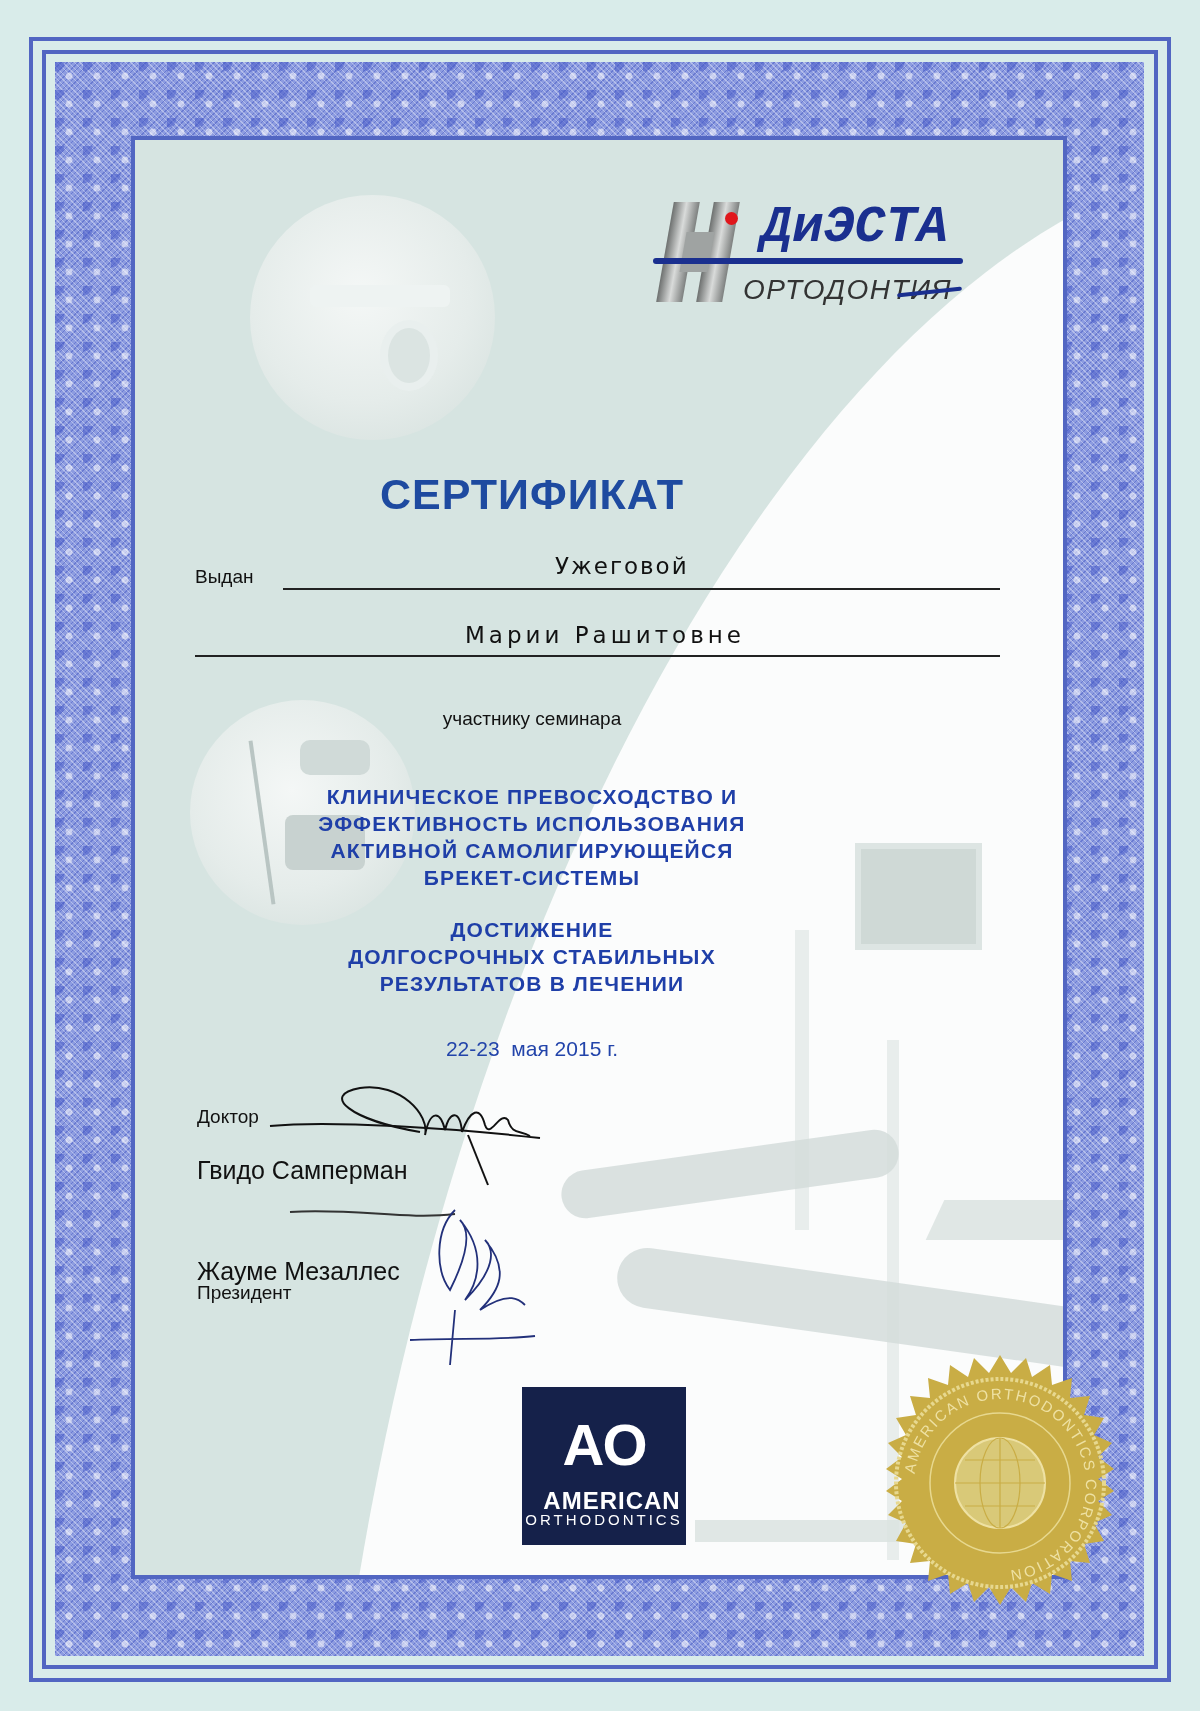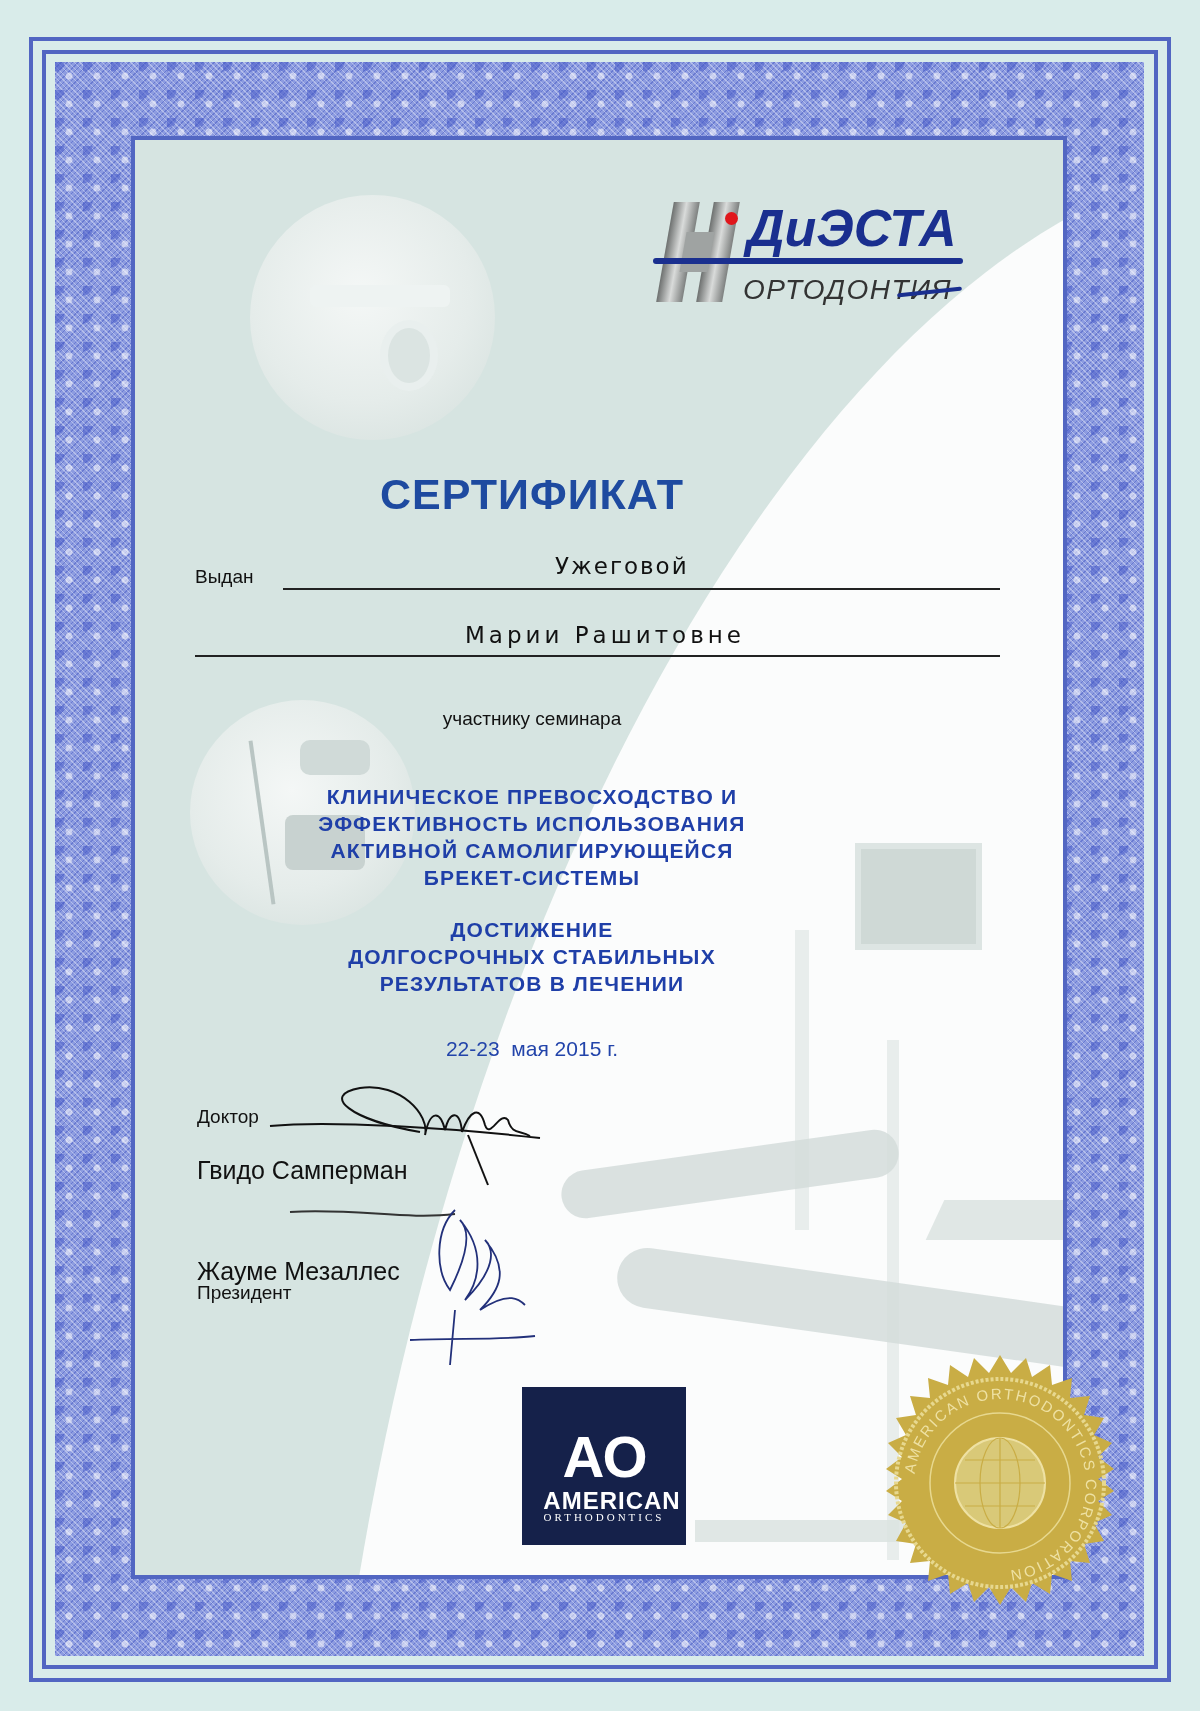--- a/index.html
+++ b/index.html
@@ -62,21 +62,21 @@
   </div>
 </div>
 
 <div class="abs" style="left:655px;top:200px;width:310px;height:110px;">
   <div class="abs" style="left:10px;top:2px;width:70px;height:100px;">
     <div class="abs" style="left:0;top:0;width:26px;height:100px;background:linear-gradient(90deg,#6d706f,#d9dbda,#7d807f);transform:skewX(-10deg);"></div>
     <div class="abs" style="left:40px;top:0;width:26px;height:100px;background:linear-gradient(90deg,#6d706f,#d9dbda,#7d807f);transform:skewX(-10deg);"></div>
     <div class="abs" style="left:18px;top:30px;width:28px;height:40px;background:#9fa3a2;transform:skewX(-10deg);"></div>
     <div class="abs" style="left:60px;top:10px;width:13px;height:13px;border-radius:50%;background:#e0161b;"></div>
   </div>
-  <div class="abs" style="left:92px;top:-2px;font-size:52px;font-weight:bold;font-style:italic;color:#1a2f8f;font-family:Liberation Sans, sans-serif;">ДиЭСТА</div>
+  <div class="abs" style="left:106px;top:-2px;font-size:52px;font-weight:bold;font-style:italic;color:#1a2f8f;font-family:Liberation Mono, monospace;">ДиЭСТА</div>
   <div class="abs" style="left:-2px;top:58px;width:310px;height:6px;background:#1a2f8f;border-radius:3px;"></div>
   <div class="abs" style="left:88px;top:74px;font-size:28px;font-style:italic;color:#333;letter-spacing:1.5px;">ОРТОДОНТИЯ</div>
   <div class="abs" style="left:242px;top:90px;width:65px;height:4px;background:#1a2f8f;border-radius:2px;transform:rotate(-6deg);"></div>
 </div>
 
 <div class="center-text title">СЕРТИФИКАТ</div>
 
 <div class="abs label" style="left:195px;top:566px;">Выдан</div>
 <div class="underline" style="left:283px;top:588px;width:717px;"></div>
 <div class="abs hand" style="left:555px;top:553px;">Ужеговой</div>
@@ -107,23 +107,23 @@
   <path d="M218 55 L 238 105" stroke="#111" stroke-width="2" fill="none"></path>
 </svg>
 <svg class="abs" style="left:285px;top:1190px;" width="260" height="180" viewBox="0 0 260 180">
   <path d="M5 22 C 70 18, 120 30, 170 24" stroke="#333" stroke-width="2" fill="none"></path>
   <path d="M170 20 C 150 40, 150 80, 165 100 C 185 60, 185 40, 175 30 C 200 60, 195 90, 180 110 C 210 80, 210 60, 200 50 C 225 80, 215 100, 195 120 C 225 100, 235 110, 240 115 M 125 150 C 170 148, 220 150, 250 146 M 170 120 L 165 175" stroke="#22307a" stroke-width="1.8" fill="none"></path>
 </svg>
 <div class="abs sig-name" style="left:197px;top:1257px;">Жауме Мезаллес</div>
 <div class="abs sig-role" style="left:197px;top:1282px;">Президент</div>
 
 <div class="ao-box">
-  <div class="abs" style="left:0;width:164px;top:36px;text-align:center;color:#fff;font-size:58px;font-weight:bold;letter-spacing:-2px;">AO</div>
+  <div class="abs" style="left:0;width:164px;top:24px;text-align:center;color:#fff;font-size:58px;font-weight:bold;letter-spacing:-2px;">AO</div>
   <div class="abs" style="left:0;width:180px;top:100px;text-align:center;color:#fff;font-size:24px;font-weight:bold;letter-spacing:1px;">AMERICAN</div>
-  <div class="abs" style="left:0;width:164px;top:124px;text-align:center;color:#fff;font-size:11px;letter-spacing:3px;font-family:Liberation Serif, serif;">ORTHODONTICS</div>
+  <div class="abs" style="left:0;width:164px;top:124px;text-align:center;color:#fff;font-size:15px;letter-spacing:3px;">ORTHODONTICS</div>
 </div>
 
 <svg class="seal" viewBox="0 0 260 260">
   <defs>
     <path id="sealArc" d="M 130 130 m -86 0 a 86 86 0 1 1 172 0 a 86 86 0 1 1 -172 0"></path>
   </defs>
   <polygon fill="#c9ad45" points="130,0 141,18 156,3 162,22 180,10 182,30 202,23 200,43 220,41 214,60 234,63 224,80 242,88 228,102 244,114 228,124 244,136 228,146 242,160 224,168 234,186 214,189 220,208 200,206 202,226 182,219 180,239 162,228 156,247 141,232 130,250 119,232 104,247 98,228 80,239 78,219 58,226 60,206 40,208 46,189 26,186 36,168 18,160 32,146 16,136 32,124 16,114 32,102 18,88 36,80 26,63 46,60 40,41 60,43 58,23 78,30 80,10 98,22 104,3 119,18"></polygon>
   <circle cx="130" cy="128" r="104" fill="none" stroke="#e7d88f" stroke-width="4" stroke-dasharray="3 2"></circle>
   <circle cx="130" cy="128" r="70" fill="none" stroke="#e7d88f" stroke-width="1.5"></circle>
   <text font-size="15" fill="#eee1a3" font-family="Liberation Sans, sans-serif" letter-spacing="2"><textPath href="#sealArc" startOffset="2%">AMERICAN ORTHODONTICS CORPORATION</textPath></text>

